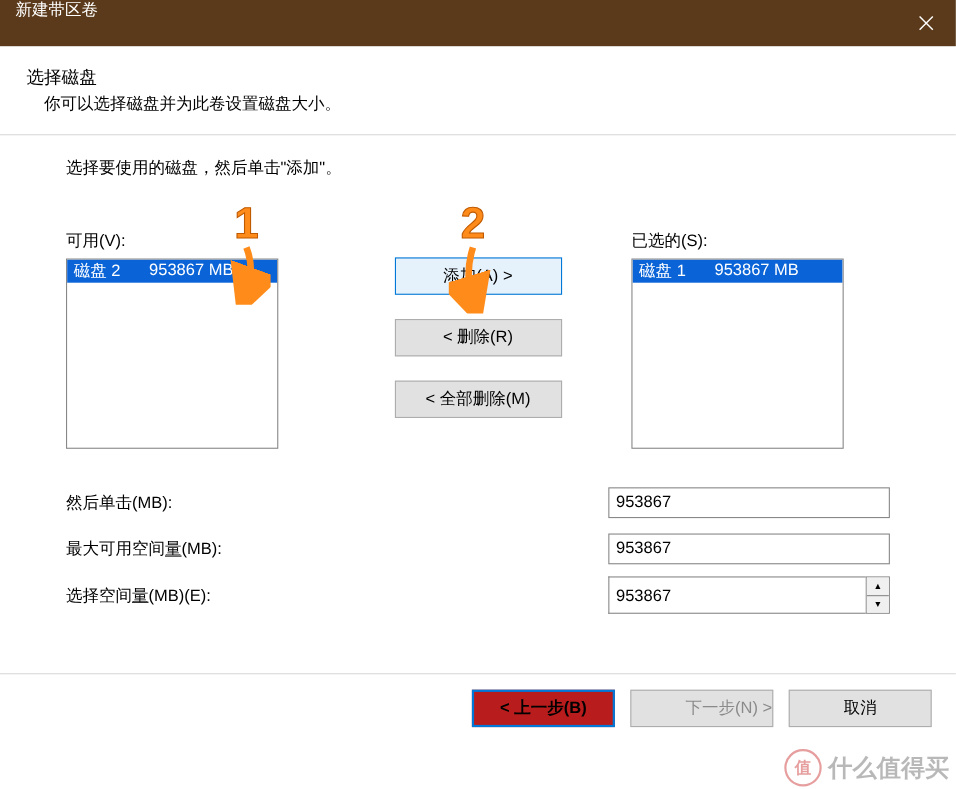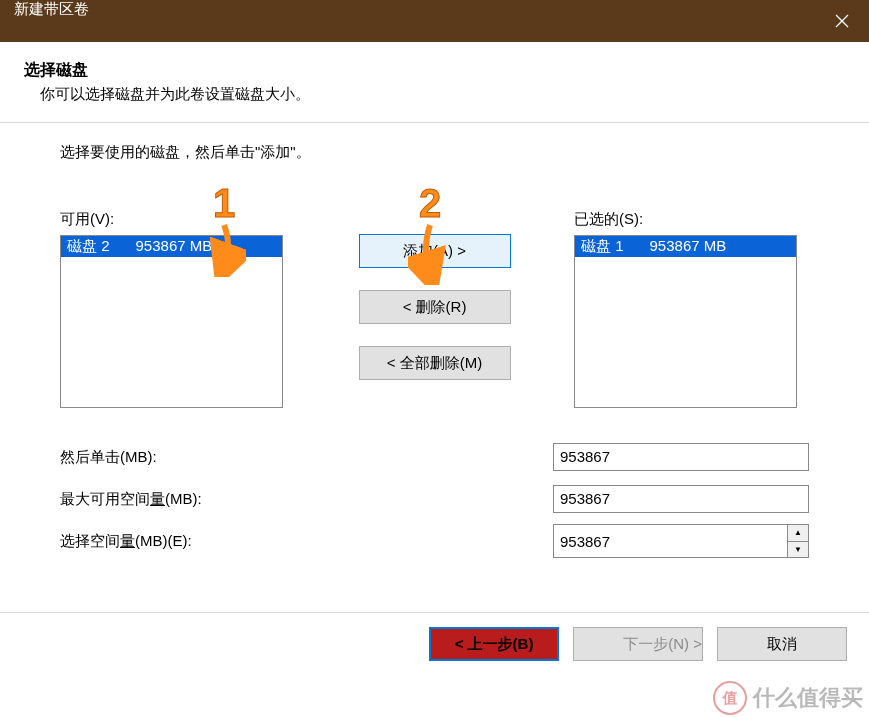--- a/index.html
+++ b/index.html
@@ -22,21 +22,21 @@
     color: #fff; font-size: 15px;
   }
   .titlebar .close svg { width: 14px; height: 14px; }
 
   .header {
     padding: 18px 24px 18px 24px;
   }
   .header h1 {
     margin: 0 0 4px 0;
     font-size: 16px;
-    font-weight: 700;
+    font-weight: 400;
   }
   .header p {
     margin: 0 0 0 16px;
     font-size: 15px;
   }
   .hr {
     height: 1px;
     background: #d9d9d9;
   }
 
@@ -47,21 +47,21 @@
   .instruction { margin-bottom: 48px; }
 
   .lists-row {
     display: flex;
     align-items: flex-start;
     gap: 0;
   }
   .list-col { width: 235px; }
   .list-label { margin-bottom: 6px; }
   .listbox {
-    width: 223px;
+    width: 193px;
     height: 173px;
     border: 1px solid #888;
     background: #fff;
     overflow: auto;
   }
   .listbox .item {
     padding: 1px 6px;
     background: #0a64d8;
     color: #fff;
     font-size: 15px;

